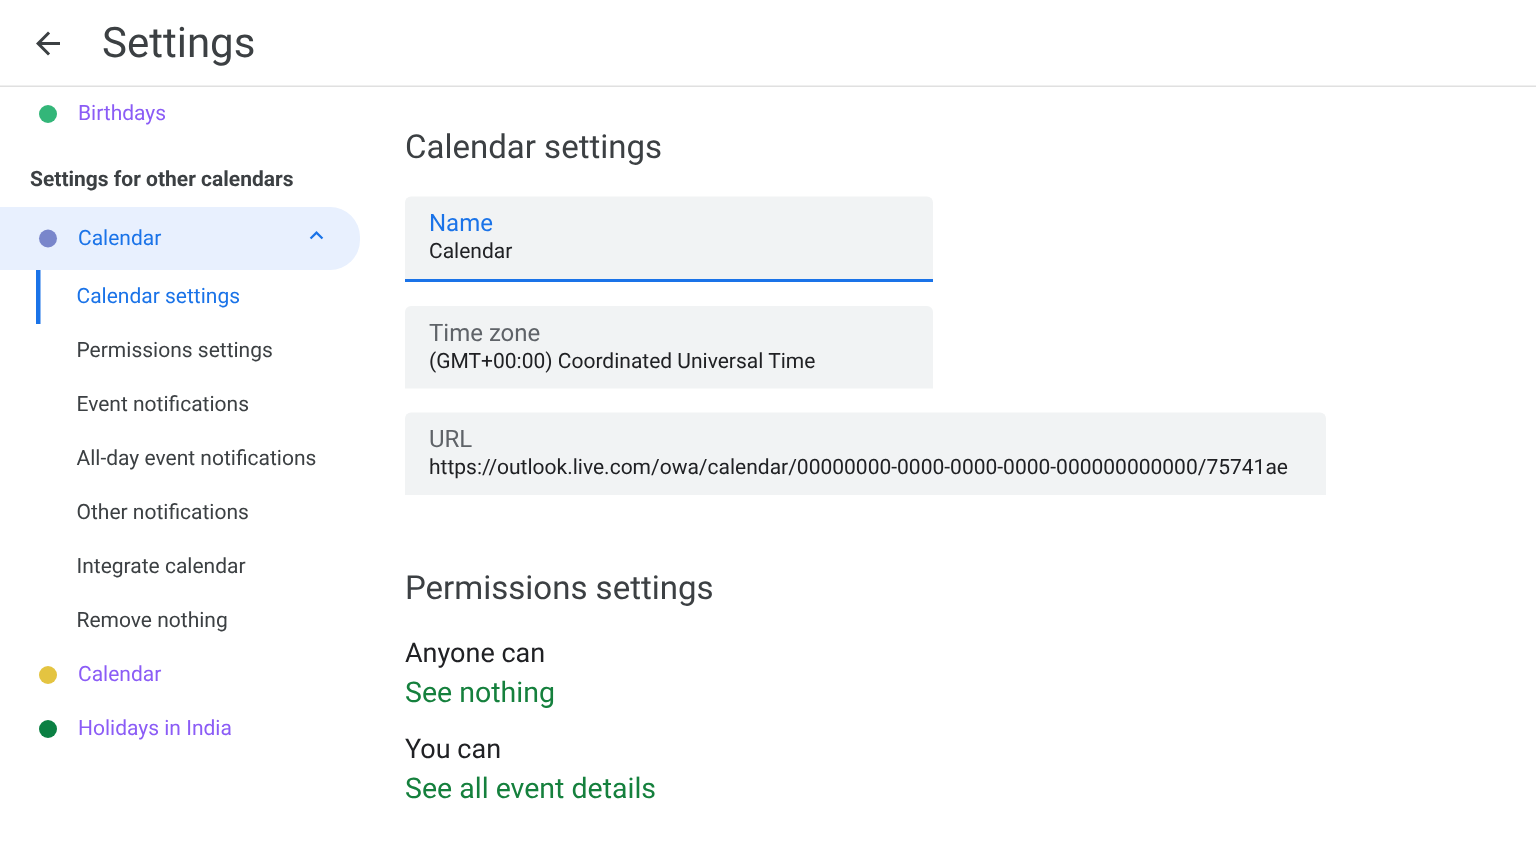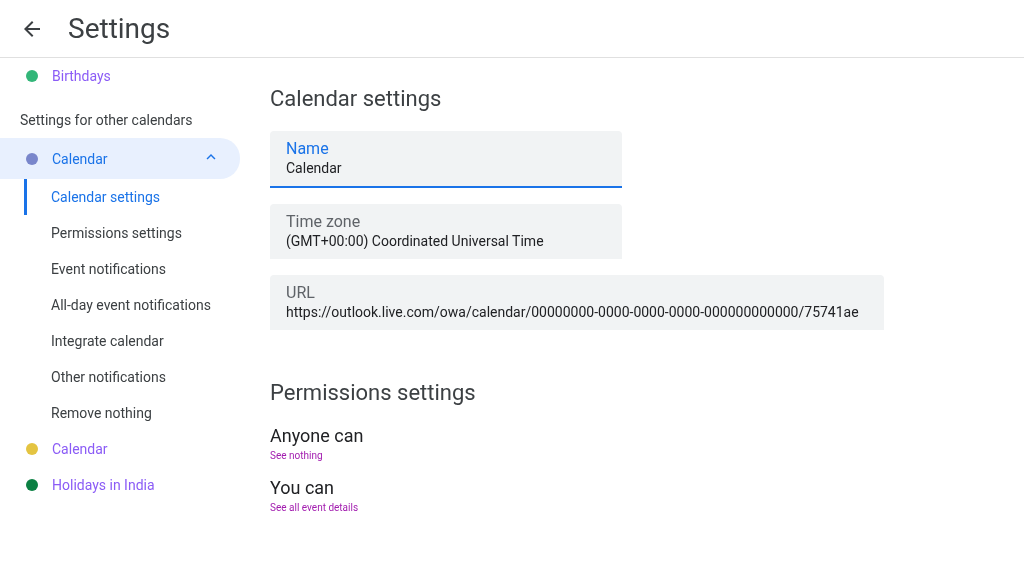--- a/index.html
+++ b/index.html
@@ -56,21 +56,21 @@
       margin-right: 14px;
       flex-shrink: 0;
     }
     .dot-green { background: #33b679; }
     .dot-blue { background: #7986cb; }
     .dot-yellow { background: #e4c441; }
     .dot-dgreen { background: #0b8043; }
     .section-header {
       padding: 18px 20px 10px 20px;
       font-size: 14px;
-      font-weight: 400;
+      font-weight: 700;
       color: #3c4043;
     }
     .sidebar-item-selected {
       display: flex;
       align-items: center;
       padding: 10px 20px 10px 26px;
       font-size: 14px;
       background: #e8f0fe;
       color: #1a73e8;
       border-radius: 0 20px 20px 0;
@@ -143,22 +143,22 @@
     }
     .perm-entry {
       margin-bottom: 16px;
     }
     .perm-who {
       font-size: 18px;
       color: #202124;
       margin-bottom: 4px;
     }
     .perm-what {
-      font-size: 10px;
-      color: #a21caf;
+      font-size: 19px;
+      color: #15803d;
     }
   </style>
 </head>
 <body>
 
 <div class="header">
   <div class="back-arrow">
     <svg width="24" height="24" viewBox="0 0 24 24" fill="#3c4043">
       <path d="M20 11H7.83l5.59-5.59L12 4l-8 8 8 8 1.41-1.41L7.83 13H20v-2z"></path>
     </svg>
@@ -185,22 +185,22 @@
           <path d="M7.41 15.41L12 10.83l4.59 4.58L18 14l-6-6-6 6z"></path>
         </svg>
       </span>
     </div>
 
     <div class="sub-items">
       <div class="sub-item active">Calendar settings</div>
       <div class="sub-item">Permissions settings</div>
       <div class="sub-item">Event notifications</div>
       <div class="sub-item">All-day event notifications</div>
+      <div class="sub-item">Other notifications</div>
       <div class="sub-item">Integrate calendar</div>
-      <div class="sub-item">Other notifications</div>
       <div class="sub-item">Remove nothing</div>
     </div>
 
     <div class="sidebar-list-item">
       <span class="color-dot dot-yellow"></span>
       <span>Calendar</span>
     </div>
     <div class="sidebar-list-item">
       <span class="color-dot dot-dgreen"></span>
       <span>Holidays in India</span>

